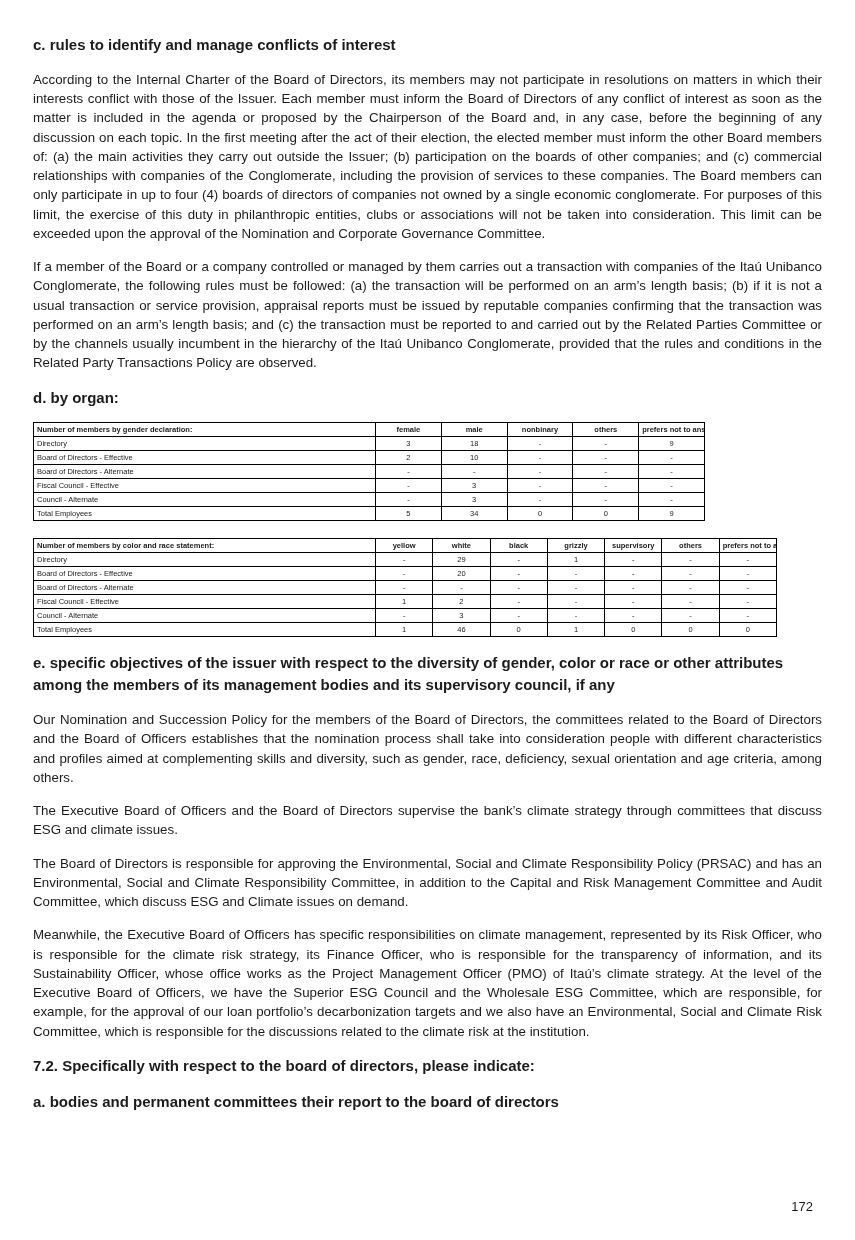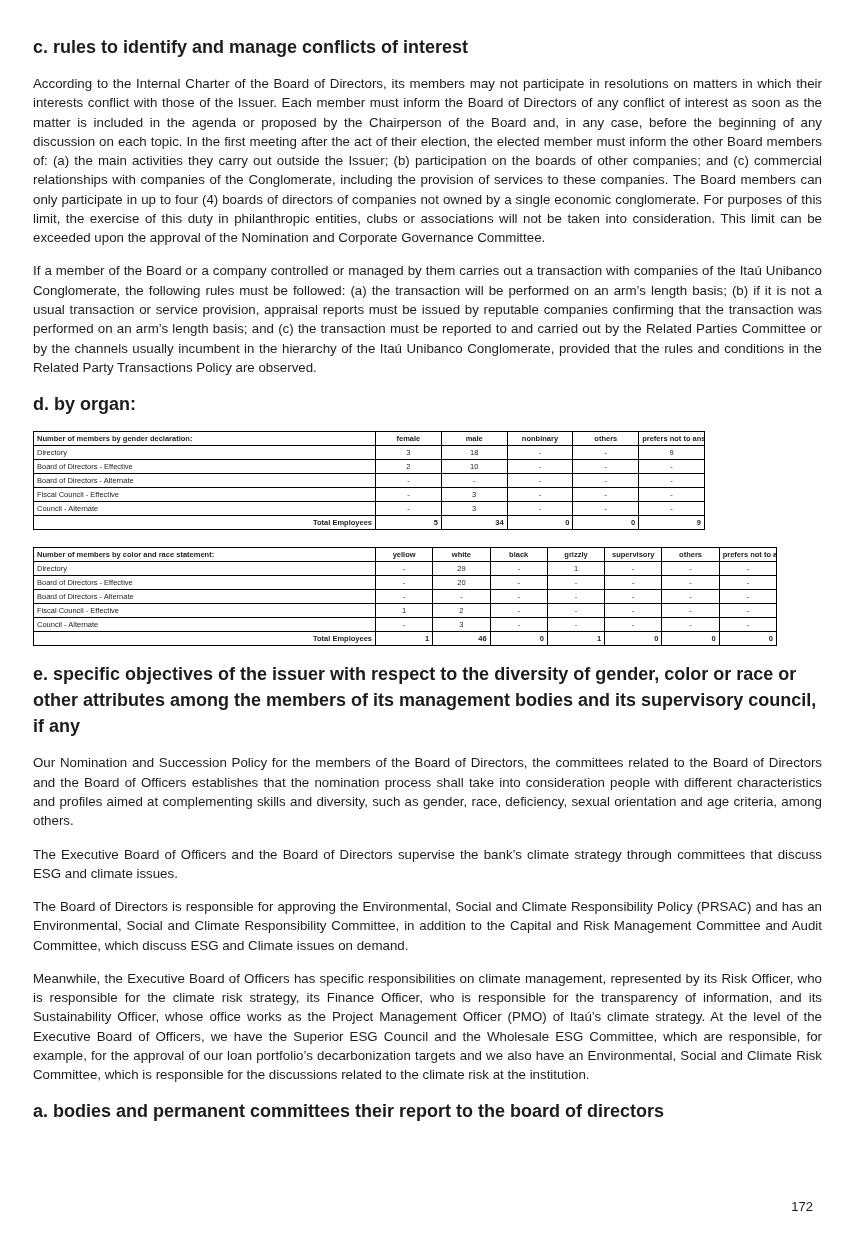--- a/index.html
+++ b/index.html
@@ -6,21 +6,21 @@
   html, body { background: #ffffff; }
   body {
     width: 855px;
     min-height: 1240px;
     position: relative;
     font-family: "Liberation Sans", "DejaVu Sans", sans-serif;
     color: #1c1c1c;
   }
   .page { padding: 34px 33px 60px 33px; }
   h2 {
-    font-size: 18px;
+    font-size: 15px;
     font-weight: bold;
     line-height: 1.45;
     margin: 0 0 14px 0;
     text-align: left;
   }
   p {
     font-size: 13.3px;
     line-height: 1.45;
     text-align: justify;
     margin: 0 0 14px 0;
@@ -39,21 +39,21 @@
     padding: 2px 3px;
     text-align: center;
     vertical-align: middle;
     overflow: hidden;
     white-space: nowrap;
   }
   th { font-weight: bold; }
   th.name-col, td.name-col { text-align: left; }
   .t1 .name-col { width: 342px; }
   .t2 .name-col { width: 342px; }
-  .total-row td { font-weight: bold; text-align: right; }
+  .total-row td { font-weight: normal; }
   .tables-gap { height: 2px; }
   .page-number {
     position: absolute;
     right: 42px;
     bottom: 26px;
     font-size: 13px;
     color: #1c1c1c;
     text-align: center;
   }
 </style>
@@ -208,17 +208,18 @@
       </tbody>
     </table>
 
   <h2>e. specific objectives of the issuer with respect to the diversity of gender, color or race or other attributes among the members of its management bodies and its supervisory council, if any</h2>
   <p>Our Nomination and Succession Policy for the members of the Board of Directors, the committees related to the Board of Directors and the Board of Officers establishes that the nomination process shall take into consideration people with different characteristics and profiles aimed at complementing skills and diversity, such as gender, race, deficiency, sexual orientation and age criteria, among others.</p>
 
   <p>The Executive Board of Officers and the Board of Directors supervise the bank’s climate strategy through committees that discuss ESG and climate issues.</p>
   <p>The Board of Directors is responsible for approving the Environmental, Social and Climate Responsibility Policy (PRSAC) and has an Environmental, Social and Climate Responsibility Committee, in addition to the Capital and Risk Management Committee and Audit Committee, which discuss ESG and Climate issues on demand.</p>
   <p>Meanwhile, the Executive Board of Officers has specific responsibilities on climate management, represented by its Risk Officer, who is responsible for the climate risk strategy, its Finance Officer, who is responsible for the transparency of information, and its Sustainability Officer, whose office works as the Project Management Officer (PMO) of Itaú’s climate strategy. At the level of the Executive Board of Officers, we have the Superior ESG Council and the Wholesale ESG Committee, which are responsible, for example, for the approval of our loan portfolio’s decarbonization targets and we also have an Environmental, Social and Climate Risk Committee, which is responsible for the discussions related to the climate risk at the institution.</p>
 
+  <h2>7.2. Specifically with respect to the board of directors, please indicate:</h2>
   <h2>a. bodies and permanent committees their report to the board of directors</h2>
 
 </div>
 
 <div class="page-number">172</div>
 
 </body></html>

